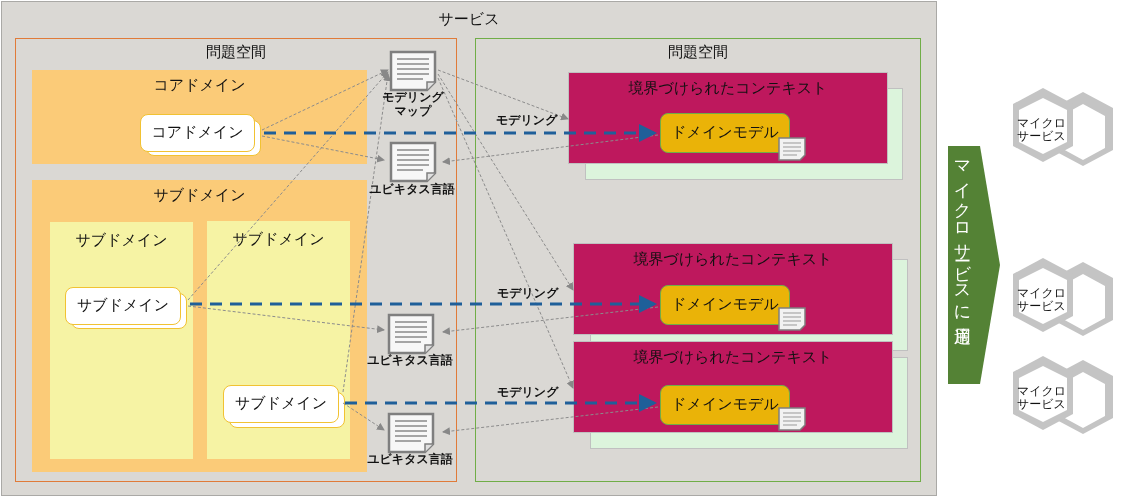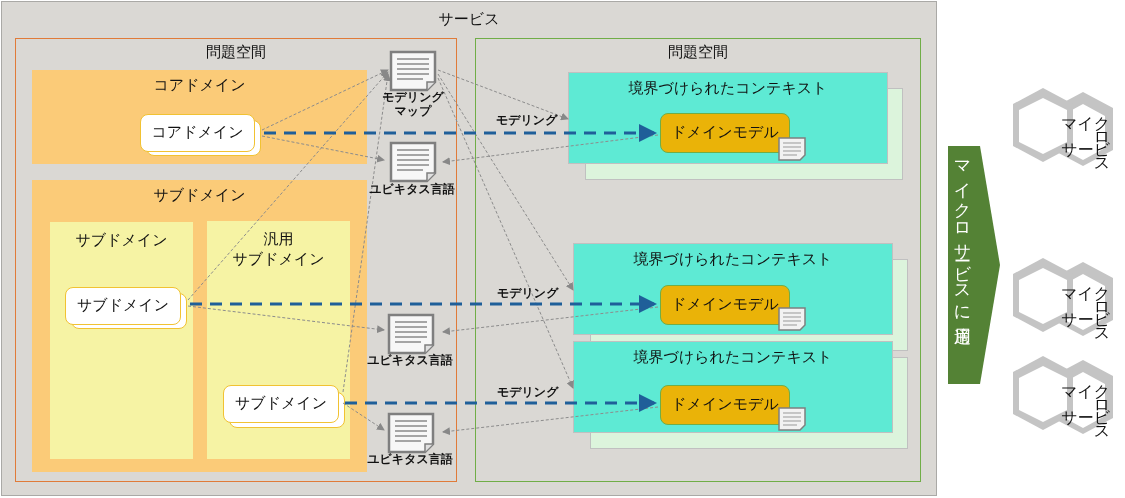--- a/index.html
+++ b/index.html
@@ -8,27 +8,27 @@
     .abs { position: absolute; box-sizing: border-box; }
     .domain { left: 1px; top: 1px; width: 936px; height: 495px; background: #dad8d4; border: 1px solid #aaa9a6; }
     .title { position: absolute; left: 0; right: 0; text-align: center; font-size: 15px; }
     .problem { left: 15px; top: 38px; width: 442px; height: 444px; border: 1px solid #e07b39; padding-left: 36px; }
     .solution { left: 475px; top: 38px; width: 446px; height: 444px; border: 1px solid #70ad47; }
     .core { left: 32px; top: 70px; width: 335px; height: 94px; background: #fbcb78; }
     .sub { left: 32px; top: 180px; width: 335px; height: 292px; background: #fbcb78; }
     .inner { background: #f6f3a4; }
     .card { background: #fff; border: 1.5px solid #f1c232; border-radius: 8px; text-align: center; font-size: 15px; line-height: 34px; }
     .bc-back { background: #dcf4dc; border: 1.5px solid #c0c0c0; }
-    .bc { background: #5eead4; border: 1.5px solid #c0c0c0; padding-left: 46px; }
+    .bc { background: #be185d; border: 1.5px solid #c0c0c0; padding-left: 46px; }
     .model { background: #eab308; border: 1.5px solid #70ad47; border-radius: 8px; text-align: center; font-size: 15px; line-height: 36px; }
     .doclbl { font-weight: bold; font-size: 12px; text-align: center; line-height: 14px; white-space: nowrap; }
     .mod-lbl { font-weight: bold; font-size: 12px; }
     .arrow-text { position: absolute; left: 948px; top: 150px; width: 30px; font-size: 17px; color: #fff;
                   writing-mode: vertical-rl; text-orientation: upright; letter-spacing: 1px; line-height: 30px; }
-    .ms-lbl { font-size: 16px; text-align: right; line-height: 13px; margin-left: 41px; }
+    .ms-lbl { font-size: 12px; text-align: left; line-height: 13px; }
   </style>
 </head>
 <body>
 
 <div class="abs domain">
   <div class="title" style="top:8px">サービス</div>
 </div>
 
 <div class="abs problem">
   <div class="title" style="top:4px">問題空間</div>
@@ -45,21 +45,20 @@
 <div class="abs sub">
   <div class="title" style="top:6px">サブドメイン</div>
 </div>
 <div class="abs inner" style="left:50px;top:222px;width:143px;height:237px;">
   <div class="title" style="top:8px;line-height:20px;">
     <div>サブドメイン</div>
   </div>
 </div>
 <div class="abs inner" style="left:207px;top:221px;width:143px;height:238px;">
   <div class="title" style="top:8px;line-height:20px;">
-    <div>汎用</div>
     <div>サブドメイン</div>
   </div>
 </div>
 <div class="abs card" style="left:71px;top:293px;width:116px;height:36px;"></div>
 <div class="abs card" style="left:65px;top:287px;width:116px;height:38px;">
   <span>サブドメイン</span>
 </div>
 <div class="abs card" style="left:229px;top:392px;width:116px;height:36px;"></div>
 <div class="abs card" style="left:223px;top:385px;width:116px;height:38px;">
   <span>サブドメイン</span>

